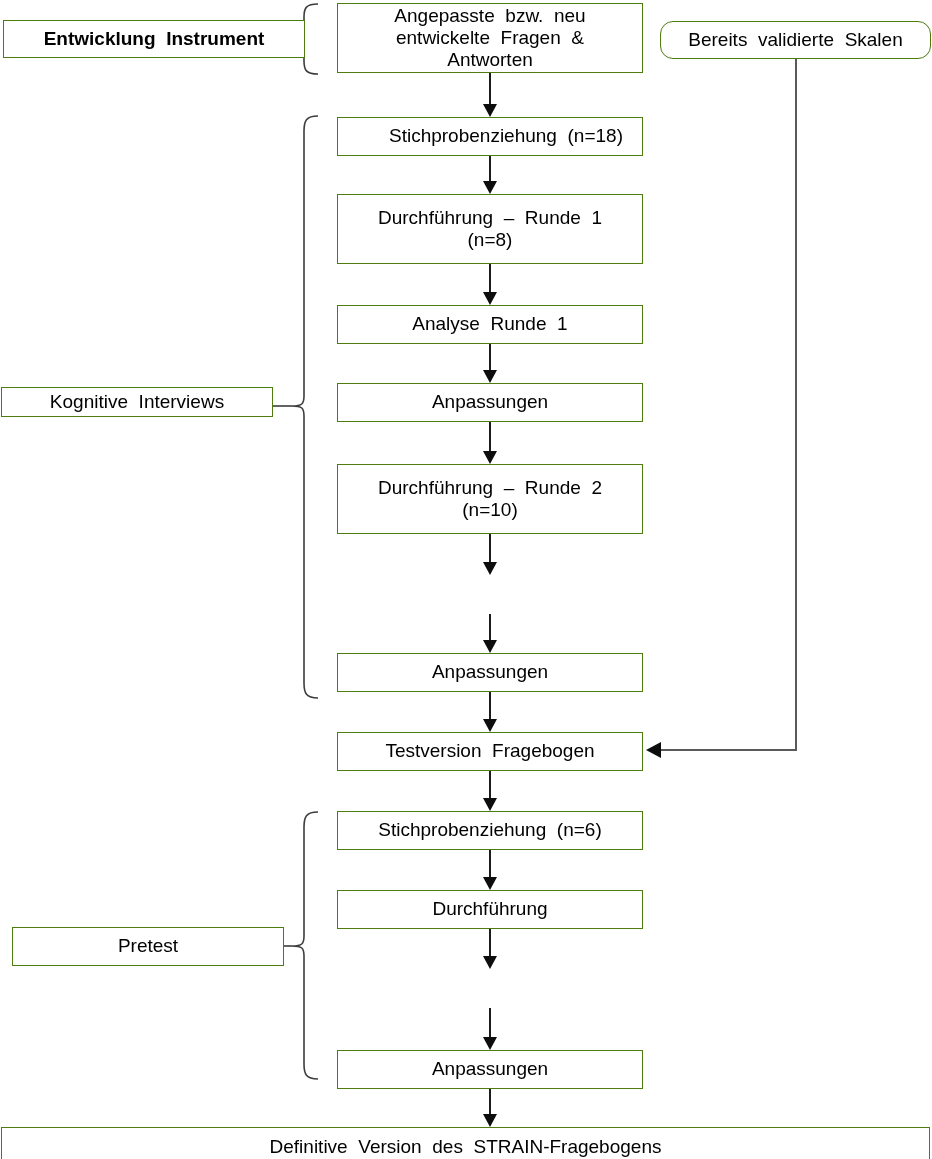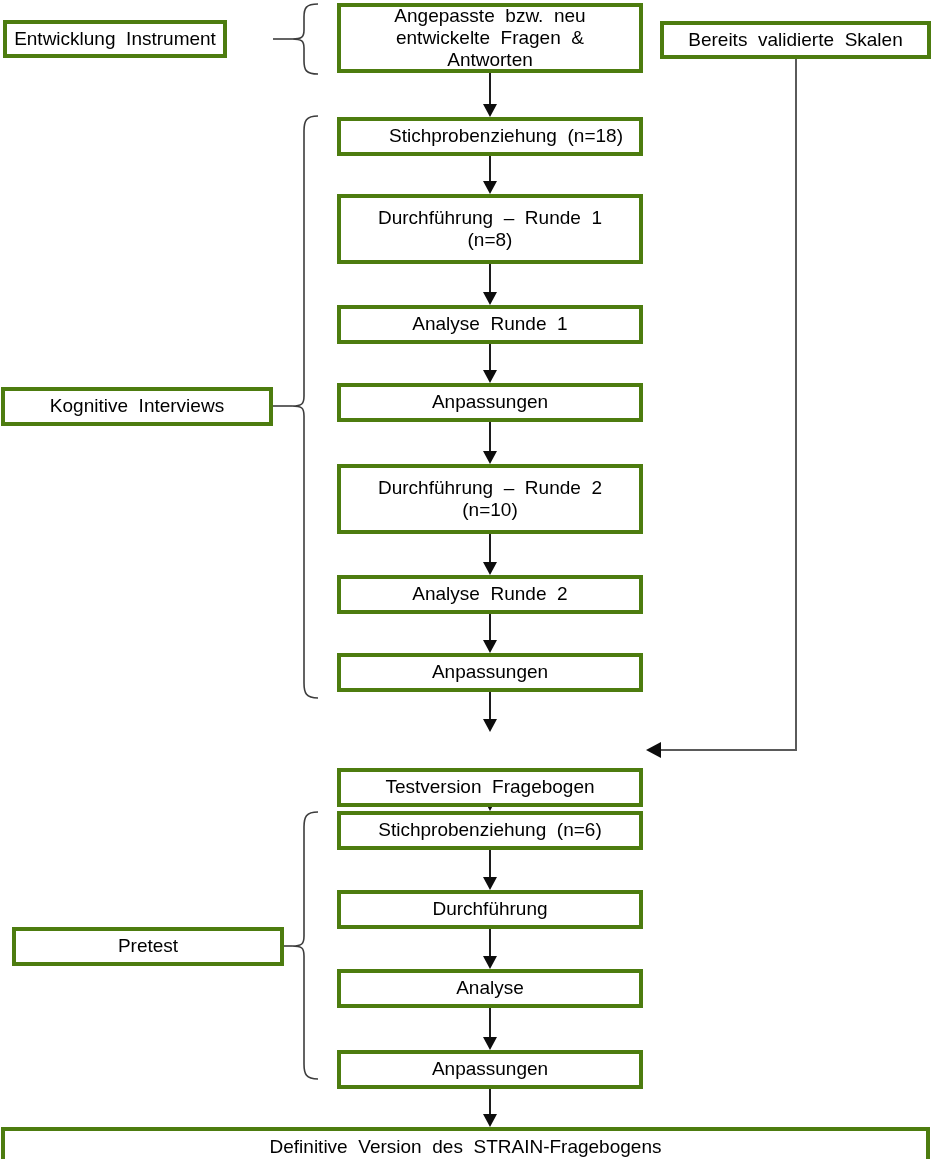--- a/index.html
+++ b/index.html
@@ -11,21 +11,21 @@
   #stage {
     position: relative;
     width: 932px;
     height: 1159px;
     background: #ffffff;
     overflow: hidden;
   }
   .box {
     position: absolute;
     box-sizing: border-box;
-    border: 4px solid #4d7c0f;
+    border: 1px solid #4d7c0f;
     background: #ffffff;
     display: flex;
     align-items: center;
     justify-content: center;
     text-align: center;
     color: #000000;
     font-size: 19px;
     line-height: 1.17;
     word-spacing: 0.28em;
     white-space: pre-line;
@@ -117,31 +117,31 @@
       <path class="brace" d="M318 116 C306 116 304 121 304 131 L304 396 C304 404 302 406 292 406 C302 406 304 408 304 416 L304 683 C304 693 306 698 318 698"></path>
       <path class="tick" d="M273 406 H292"></path>
     </g>
 
     <g>
       <path class="brace" d="M318 812 C306 812 304 817 304 827 L304 936 C304 944 302 946 292 946 C302 946 304 948 304 956 L304 1064 C304 1074 306 1079 318 1079"></path>
       <path class="tick" d="M273 946 H292"></path>
     </g>
   </svg>
 
-  <div class="box" style="left:3px; top:20px; width:224px; height:38px;">
+  <div class="box" style="left:3px; top:20px; width:302px; height:38px;font-weight:bold;">
     <span>Entwicklung Instrument</span>
   </div>
-  <div class="box" style="left:1px; top:387px; width:272px; height:39px;text-align:center;">
+  <div class="box" style="left:1px; top:387px; width:272px; height:30px;text-align:center;">
     <span>Kognitive Interviews</span>
   </div>
   <div class="box" style="left:1px; top:927px; width:272px; height:39px;margin-left:11px;">
     <span>Pretest</span>
   </div>
 
-  <div class="box" style="left:660px; top:21px; width:271px; height:38px;">
+  <div class="box" style="left:660px; top:21px; width:271px; height:38px;border-radius:13px;">
     <span>Bereits validierte Skalen</span>
   </div>
 
   <div class="box center-box" style="top:3px; height:70px;">
     <span>Angepasste bzw. neu
 entwickelte Fragen &amp;
 Antworten</span>
   </div>
   <div class="box center-box" style="top:117px; height:39px;padding-left:32px;">
     <span>Stichprobenziehung (n=18)</span>
@@ -153,37 +153,31 @@
   <div class="box center-box" style="top:305px; height:39px;">
     <span>Analyse Runde 1</span>
   </div>
   <div class="box center-box" style="top:383px; height:39px;">
     <span>Anpassungen</span>
   </div>
   <div class="box center-box" style="top:464px; height:70px;">
     <span>Durchführung – Runde 2
 (n=10)</span>
   </div>
-  <div class="box center-box" style="top:575px; height:39px;">
-    <span>Analyse Runde 2</span>
-  </div>
   <div class="box center-box" style="top:653px; height:39px;">
     <span>Anpassungen</span>
   </div>
-  <div class="box center-box" style="top:732px; height:39px;margin-top:36px;">
+  <div class="box center-box" style="top:732px; height:39px;">
     <span>Testversion Fragebogen</span>
   </div>
   <div class="box center-box" style="top:811px; height:39px;">
     <span>Stichprobenziehung (n=6)</span>
   </div>
   <div class="box center-box" style="top:890px; height:39px;">
     <span>Durchführung</span>
-  </div>
-  <div class="box center-box" style="top:969px; height:39px;">
-    <span>Analyse</span>
   </div>
   <div class="box center-box" style="top:1050px; height:39px;">
     <span>Anpassungen</span>
   </div>
 
   <div class="box" style="left:1px; top:1127px; width:929px; height:40px;">
     <span>Definitive Version des STRAIN-Fragebogens</span>
   </div>
 
 </div>

